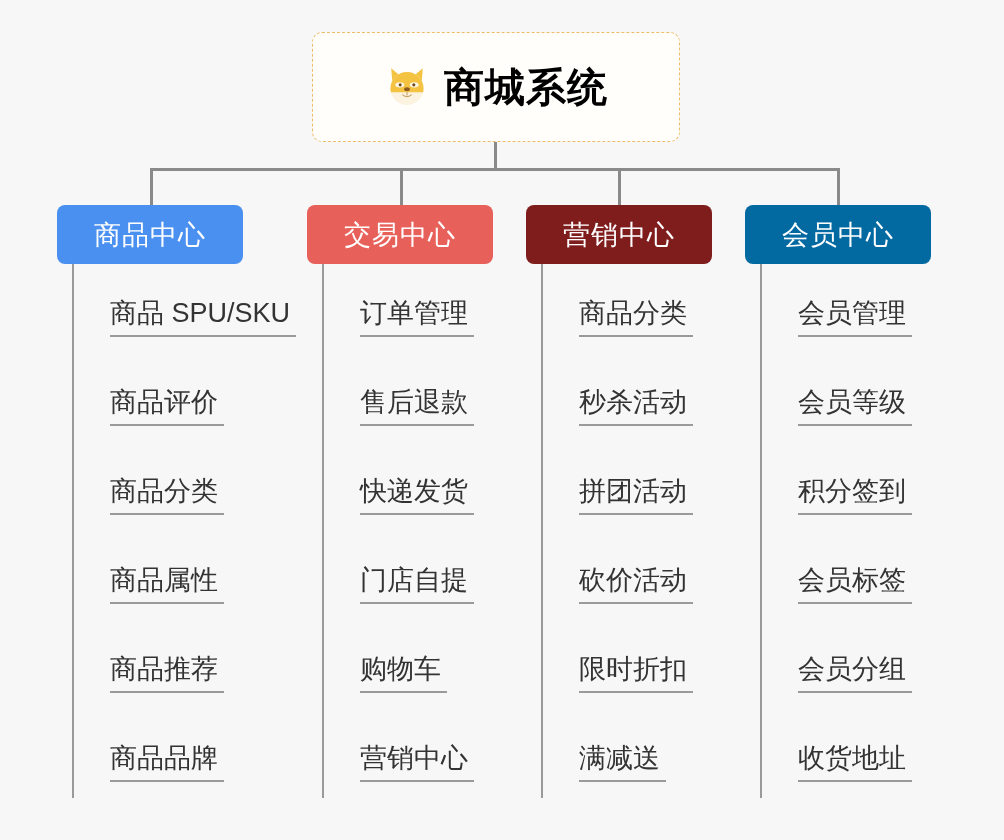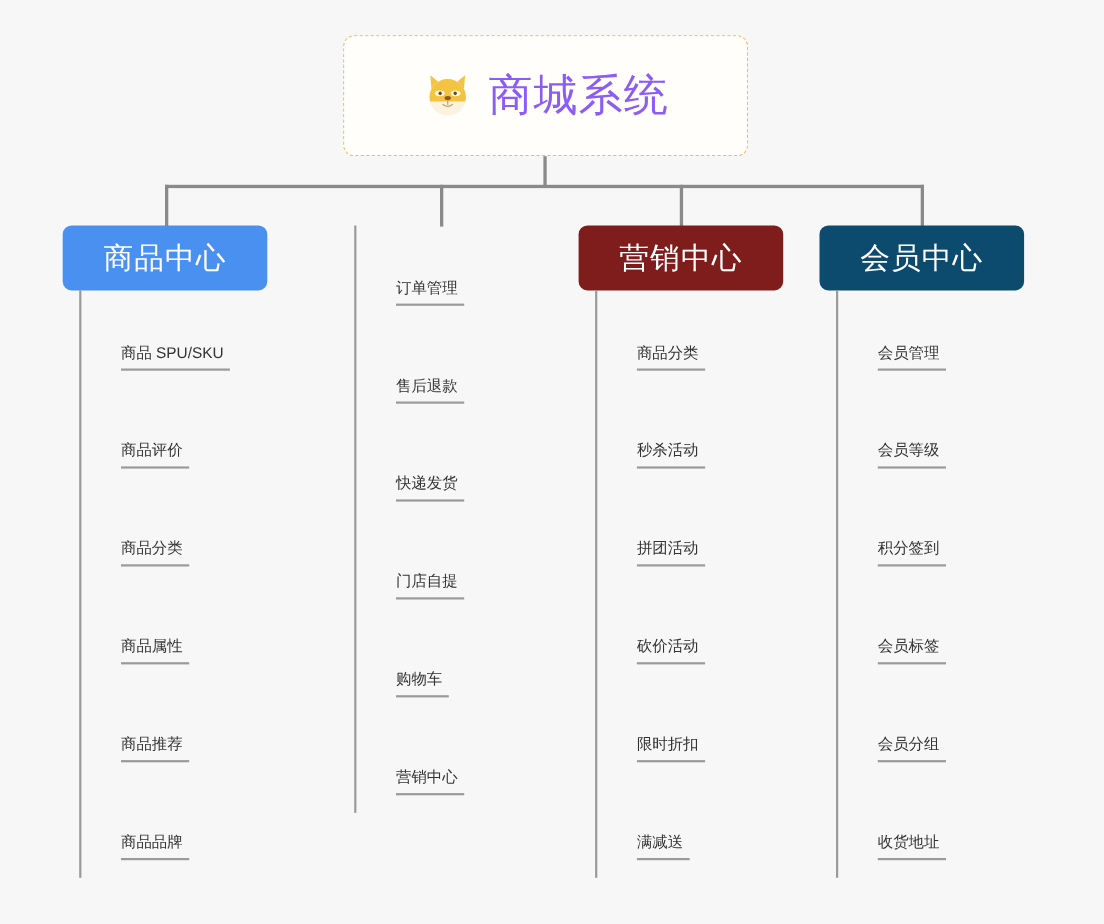--- a/index.html
+++ b/index.html
@@ -37,24 +37,25 @@
     gap: 14px;
   }
   .root-emoji {
     width: 46px;
     height: 46px;
     flex: 0 0 auto;
     display: block;
   }
   .root-title {
     font-size: 40px;
-    color: #8b5cf6;
+    color: #000000;
     letter-spacing: 1px;
     line-height: 1;
     white-space: nowrap;
+    font-weight: bold;
   }
 
   
   .conn {
     position: absolute;
     background: #8a8a8a;
   }
   .conn-stem {
     left: 494px;
     top: 142px;
@@ -113,21 +114,21 @@
   }
   .leaf-item {
     position: relative;
     height: 89px;
     display: flex;
     align-items: flex-end;
     padding-left: 36px;
     box-sizing: border-box;
   }
   .leaf-label {
-    font-size: 14px;
+    font-size: 27px;
     color: #333333;
     line-height: 1.2;
     white-space: nowrap;
     border-bottom: 2px solid #9a9a9a;
     padding: 0 6px 6px 0;
     margin-bottom: 16px;
   }
 </style>
 </head>
 <body style="background: rgb(247, 247, 247);">
@@ -178,20 +179,23 @@
       <div class="leaf-item">
           <span class="leaf-label">商品推荐</span>
         </div>
       <div class="leaf-item">
           <span class="leaf-label">商品品牌</span>
         </div>
     </div>
   </div>
 
   <div class="column col1">
+    <div class="cat-box" style="background-color: rgb(232, 96, 90);">
+      <span>交易中心</span>
+    </div>
     <div class="leaf-list">
       <div class="leaf-item">
           <span class="leaf-label">订单管理</span>
         </div>
       <div class="leaf-item">
           <span class="leaf-label">售后退款</span>
         </div>
       <div class="leaf-item">
           <span class="leaf-label">快递发货</span>
         </div>
@@ -227,21 +231,21 @@
       <div class="leaf-item">
           <span class="leaf-label">限时折扣</span>
         </div>
       <div class="leaf-item">
           <span class="leaf-label">满减送</span>
         </div>
     </div>
   </div>
 
   <div class="column col3">
-    <div class="cat-box" style="background-color: #0c4a6e;">
+    <div class="cat-box" style="background-color: #0369a1;">
       <span>会员中心</span>
     </div>
     <div class="leaf-list">
       <div class="leaf-item">
           <span class="leaf-label">会员管理</span>
         </div>
       <div class="leaf-item">
           <span class="leaf-label">会员等级</span>
         </div>
       <div class="leaf-item">

